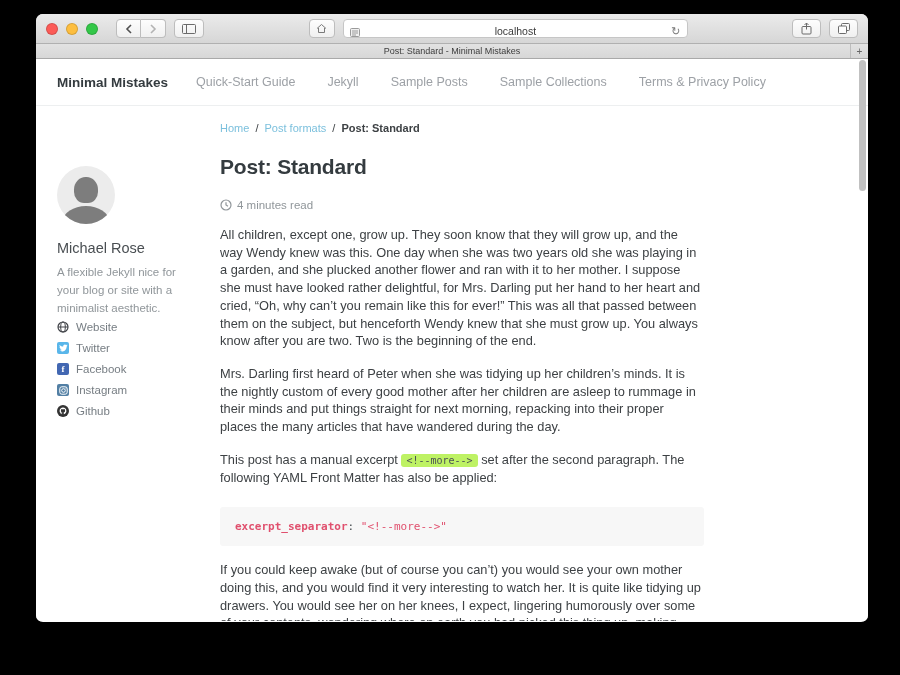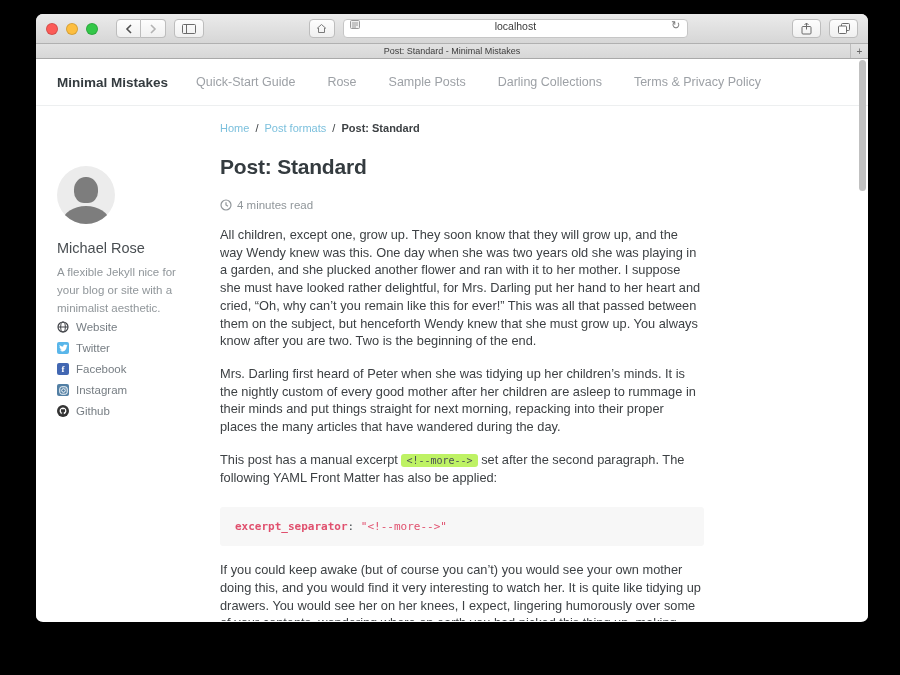--- a/index.html
+++ b/index.html
@@ -35,21 +35,21 @@
   }
   .navgroup { display:flex; }
   .navgroup .btn { width:25px; border-radius:0; }
   .navgroup .btn:first-child { border-radius:4px 0 0 4px; }
   .navgroup .btn:last-child  { border-radius:0 4px 4px 0; border-left:none; }
   .btn.sidebar-toggle { width:30px; }
   .btn.home { width:26px; margin-left:auto; }
   .urlfield {
     width:345px; height:19px; background:#fff;
     border:1px solid #c6c6c6; border-radius:4px;
-    display:flex; align-items:flex-start; padding:0 6px;
+    display:flex; align-items:flex-end; padding:0 6px;
     margin-right:auto;
   }
   .urlfield .url { flex:1; text-align:center; font-size:10.5px; color:#3a3a3a; }
   .reload { color:#7a7a7a; font-size:11px; line-height:1; }
   .rightgroup { display:flex; gap:8px; }
   .rightgroup .btn { width:29px; }
   
   .tabbar {
     height:15px; background:linear-gradient(#e2e2e2,#d7d7d7);
     border-bottom:1px solid #a9a9a9;
@@ -189,23 +189,23 @@
     <span class="newtab">+</span>
   </div>
 
   <div class="viewport">
     <div class="scrollthumb"></div>
 
     <header class="masthead">
       <span class="brand">Minimal Mistakes</span>
       <nav class="mainnav">
         <a href="#">Quick-Start Guide</a>
-        <a href="#">Rose</a>
+        <a href="#">Jekyll</a>
         <a href="#">Sample Posts</a>
-        <a href="#">Darling Collections</a>
+        <a href="#">Sample Collections</a>
         <a href="#">Terms &amp; Privacy Policy</a>
       </nav>
     </header>
 
     <div class="content">
 
       <aside class="sidebar">
         <div class="avatar">
           <div class="head"></div>
           <div class="shoulders"></div>

